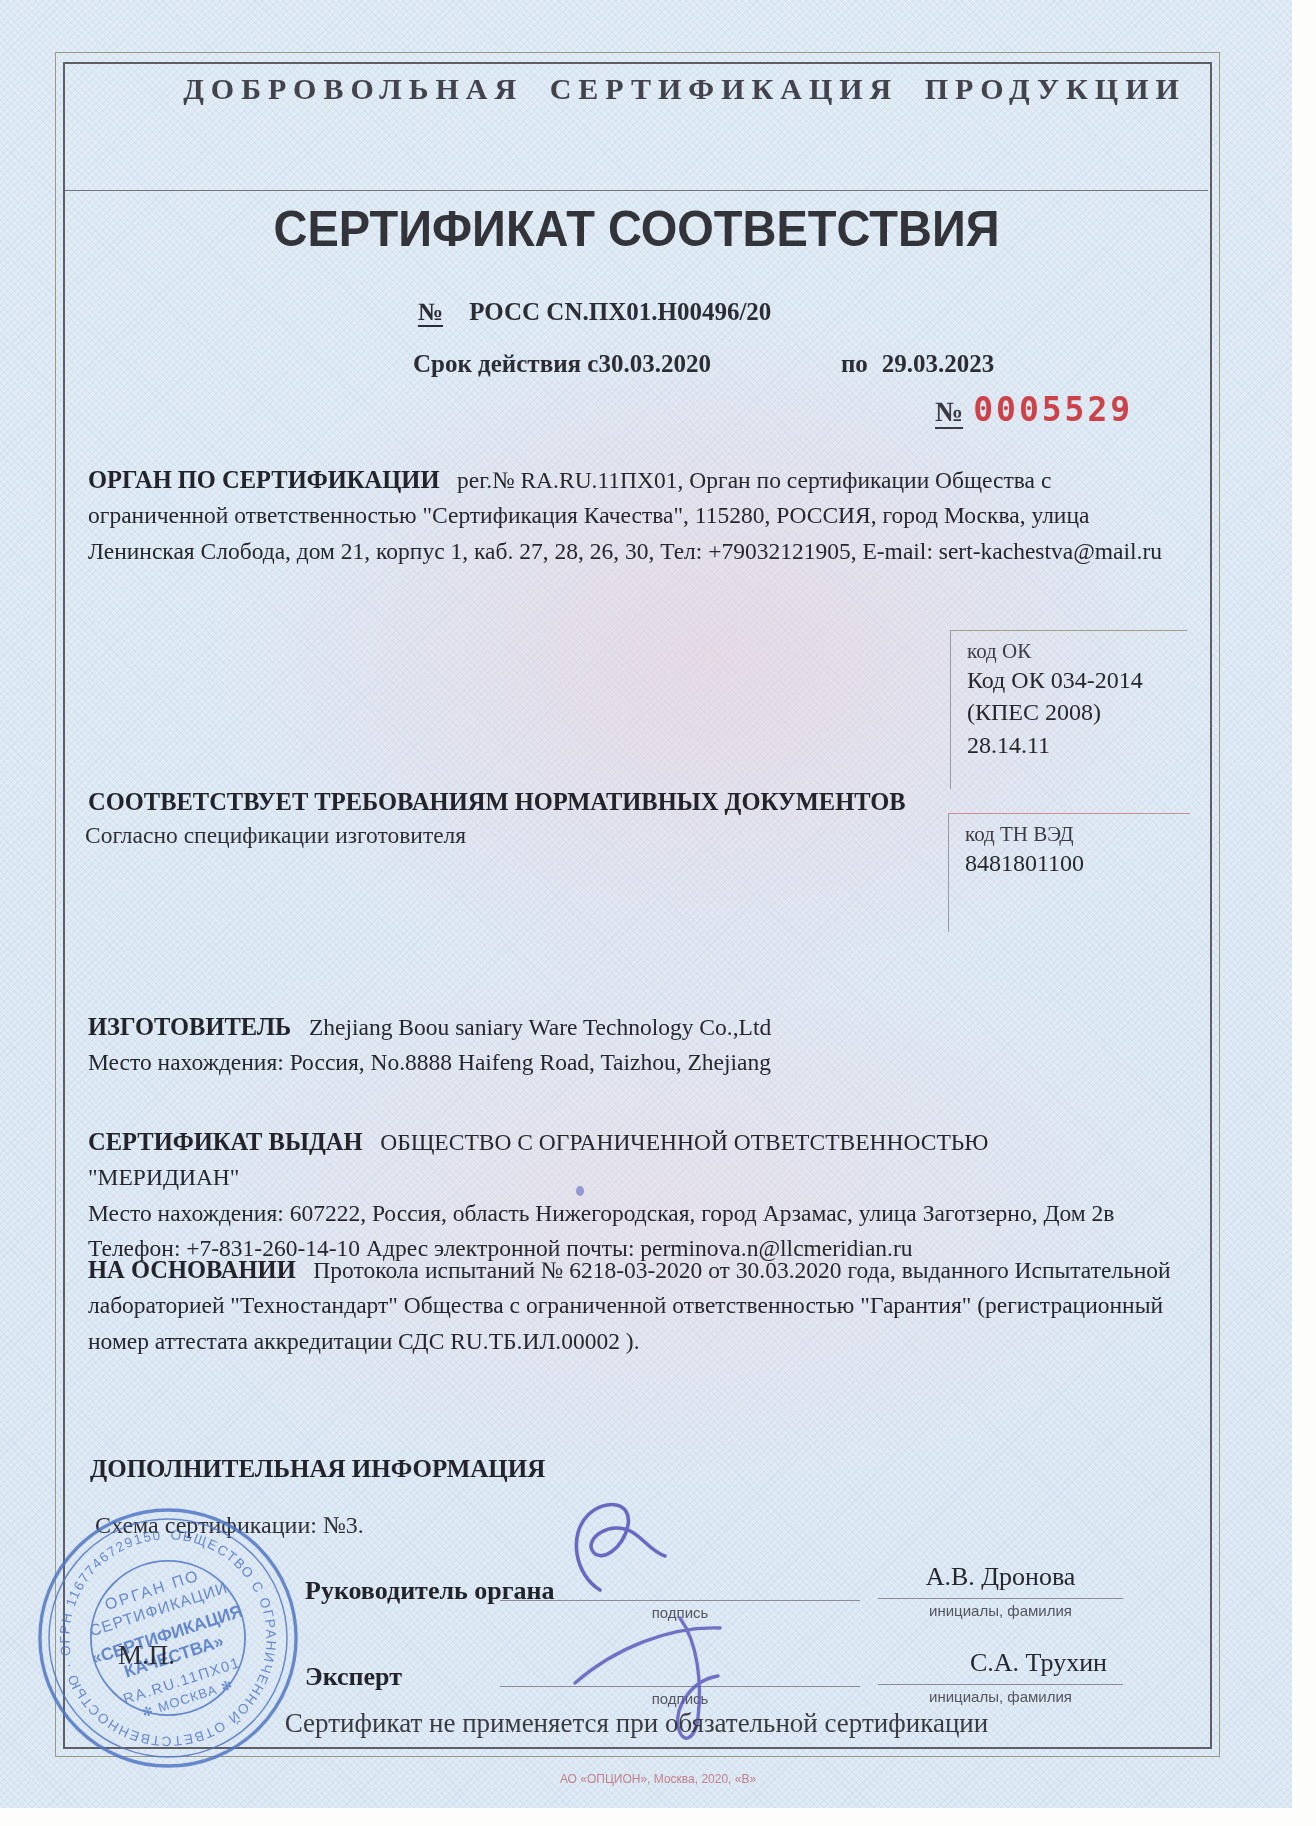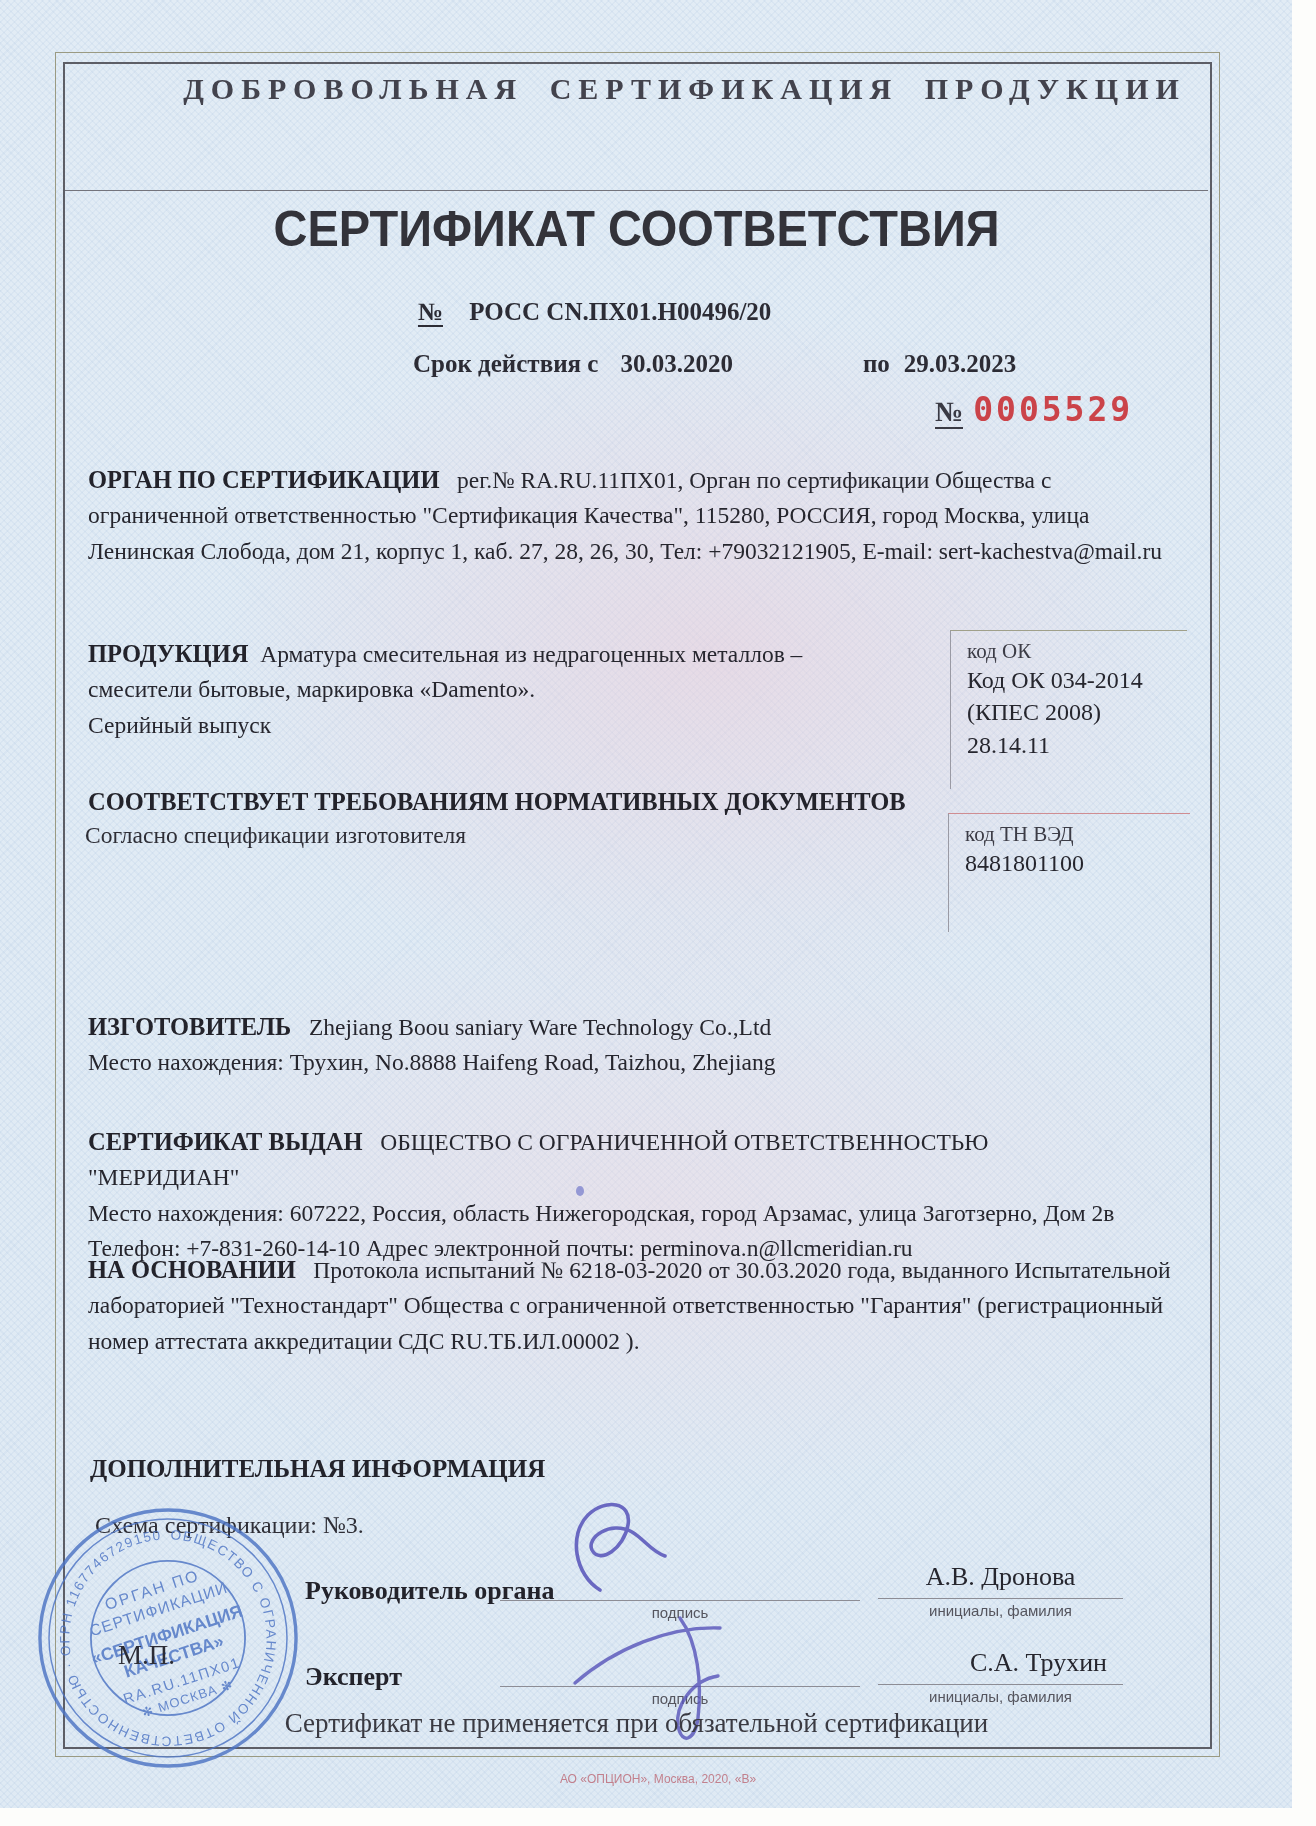--- a/index.html
+++ b/index.html
@@ -26,21 +26,21 @@
   }
   .title{
     position:absolute;left:65px;top:200px;width:1143px;margin:0;text-align:center;
     font-family:"Liberation Sans","DejaVu Sans",sans-serif;font-weight:bold;font-size:50px;
     color:#33333a;transform:scaleX(.94);letter-spacing:0px;
   }
   .certno-row{position:absolute;left:418px;top:298px;font-size:25px;font-weight:bold;color:#2c2c35;}
   .certno-row .nosign{margin-right:26px;border-bottom:2px solid #2c2c35;}
   .validity-row{position:absolute;left:413px;top:350px;font-size:25px;color:#2c2c35;}
   .validity-row b{font-weight:bold;}
-  .validity-row .vfrom{margin-left:22px;font-weight:bold;}
+  .validity-row .vfrom{font-weight:bold;}
   .validity-row .vtolbl{margin-left:130px;font-weight:bold;}
   .validity-row .vto{margin-left:14px;font-weight:bold;}
   .blankno{position:absolute;left:935px;top:390px;font-size:28px;}
   .blankno .nosign{font-weight:bold;color:#3a3a44;border-bottom:2px solid #3a3a44;margin-right:10px;}
   .blankno .rednum{
     font-family:"DejaVu Sans Mono","Liberation Mono",monospace;
     color:#cb4349;font-size:33px;letter-spacing:3px;font-weight:bold;
   }
   .para{position:absolute;font-size:23.5px;line-height:1.5;color:#26262e;}
   .para .lbl{font-weight:bold;font-size:24.5px;color:#23232b;}
@@ -110,45 +110,40 @@
 
   <div class="blankno">
     <span class="nosign">№</span><span class="rednum">0005529</span>
   </div>
 
   <p class="para organ">
     <span class="lbl">ОРГАН ПО СЕРТИФИКАЦИИ</span>&nbsp;&nbsp;
     <span>рег.№ RA.RU.11ПХ01, Орган по сертификации Общества с ограниченной ответственностью "Сертификация Качества", 115280, РОССИЯ, город Москва, улица Ленинская Слобода, дом 21, корпус 1, каб. 27, 28, 26, 30, Тел: +79032121905, E-mail: sert-kachestva@mail.ru</span>
   </p>
 
-  <p class="para product">
-    <span class="lbl">ПРОДУКЦИЯ</span>&nbsp;
-    <span>Арматура смесительная из недрагоценных металлов – смесители бытовые, маркировка «Damento».</span><br>
-    <span>Серийный выпуск</span>
-  </p>
 
   <div class="codebox box-ok">
     <div class="cb-label">код ОК</div>
     <div class="cb-line">Код ОК 034-2014</div>
     <div class="cb-line">(КПЕС 2008)</div>
     <div class="cb-line">28.14.11</div>
   </div>
 
   <div class="conforms-lbl">СООТВЕТСТВУЕТ ТРЕБОВАНИЯМ НОРМАТИВНЫХ ДОКУМЕНТОВ</div>
   <div class="conforms-txt">Согласно спецификации  изготовителя</div>
 
   <div class="codebox box-tnved">
     <div class="cb-label">код ТН ВЭД</div>
     <div class="cb-line">8481801100</div>
   </div>
 
   <p class="para manufacturer">
     <span class="lbl">ИЗГОТОВИТЕЛЬ</span>&nbsp;&nbsp;
     <span>Zhejiang Boou saniary Ware Technology Co.,Ltd</span><br>
-    <span>Место нахождения: Трухин, No.8888 Haifeng Road, Taizhou, Zhejiang</span>
+    <span>Место нахождения: Россия, No.8888 Haifeng Road, Taizhou, Zhejiang</span>
   </p>
 
   <p class="para issued">
     <span class="lbl">СЕРТИФИКАТ ВЫДАН</span>&nbsp;&nbsp;
     <span>ОБЩЕСТВО С ОГРАНИЧЕННОЙ ОТВЕТСТВЕННОСТЬЮ</span><br>
     <span>"МЕРИДИАН"</span><br>
     <span>Место нахождения: 607222, Россия, область Нижегородская, город Арзамас, улица Заготзерно, Дом 2в</span><br>
     <span>Телефон: +7-831-260-14-10 Адрес электронной почты: perminova.n@llcmeridian.ru</span>
   </p>
 

